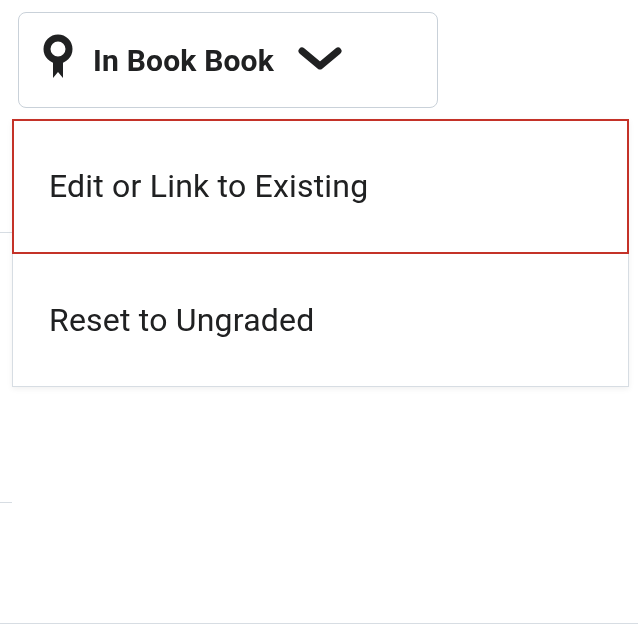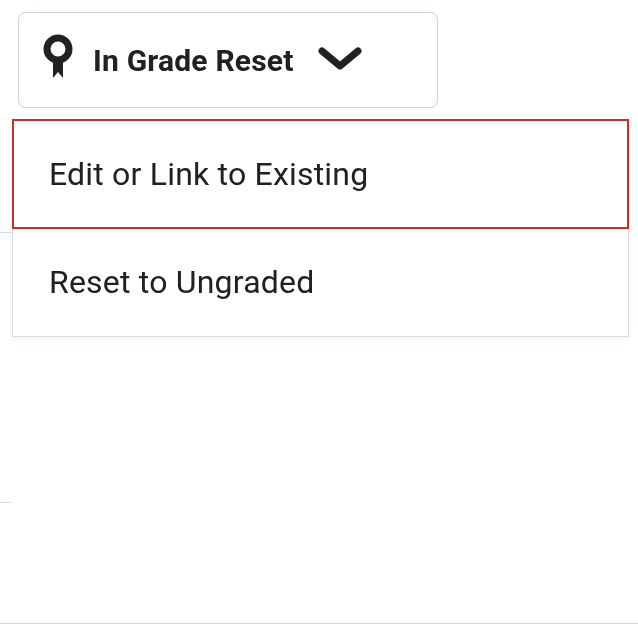--- a/index.html
+++ b/index.html
@@ -50,21 +50,21 @@
       top: 119px;
       width: 617px;
       border: 1px solid #d7dde3;
       background: #fff;
       box-shadow: 0 2px 6px rgba(0,0,0,0.06);
     }
     .menu-item {
       display: flex;
       align-items: center;
       padding: 4px 36px;
-      height: 108px;
+      height: 133px;
       cursor: pointer;
       border-bottom: 1px solid #e7ebef;
       background: #fff;
     }
     .menu-item:last-child {
       border-bottom: none;
       align-items: center;
     }
     .menu-item.highlighted {
       outline: 2px solid #c43228;
@@ -116,21 +116,21 @@
 <div class="left-edge"></div>
 
 <div class="container">
   <div class="dropdown-button">
     <span class="ribbon-icon">
       <svg width="34" height="48" viewBox="0 0 34 48" fill="none">
         <circle cx="17" cy="15" r="11" stroke="#202122" stroke-width="7" fill="none"></circle>
         <path d="M 12 24 L 12 44 L 17 38 L 22 44 L 22 24" fill="#202122"></path>
       </svg>
     </span>
-    <span class="dropdown-label">In Grade Reset</span>
+    <span class="dropdown-label">In Book Book</span>
     <span class="chevron">
       <svg width="44" height="24" viewBox="0 0 44 24" fill="none">
         <path d="M 4 5 L 22 20 L 40 5" stroke="#202122" stroke-width="7" stroke-linecap="round" stroke-linejoin="round" fill="none"></path>
       </svg>
     </span>
   </div>
 
   <div class="dropdown-menu">
     <div class="menu-item highlighted">
       <span class="menu-item-text">Edit or Link to Existing</span>

